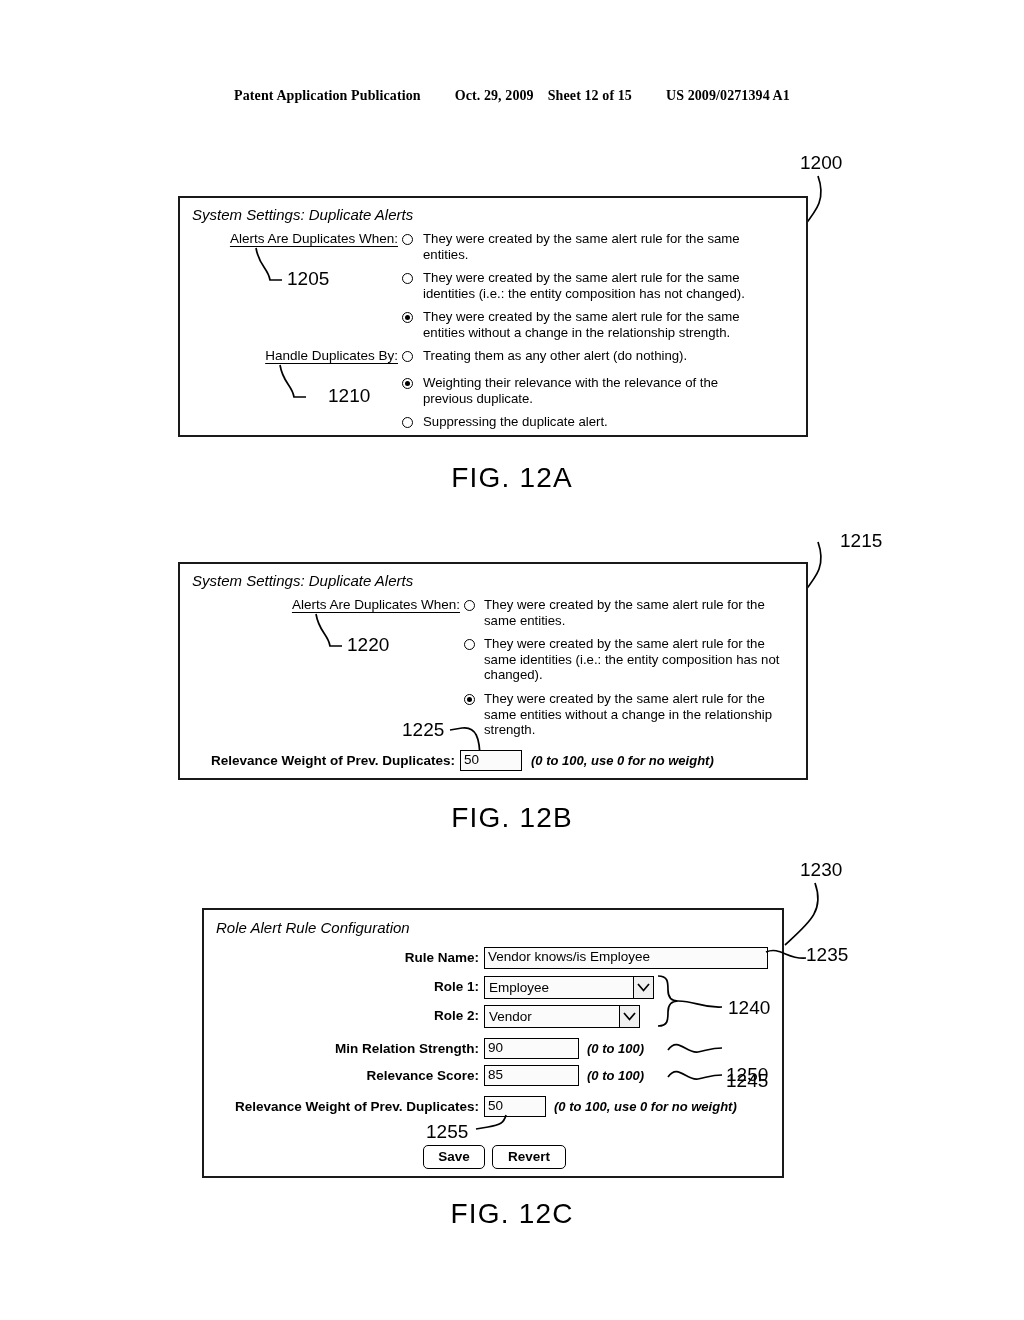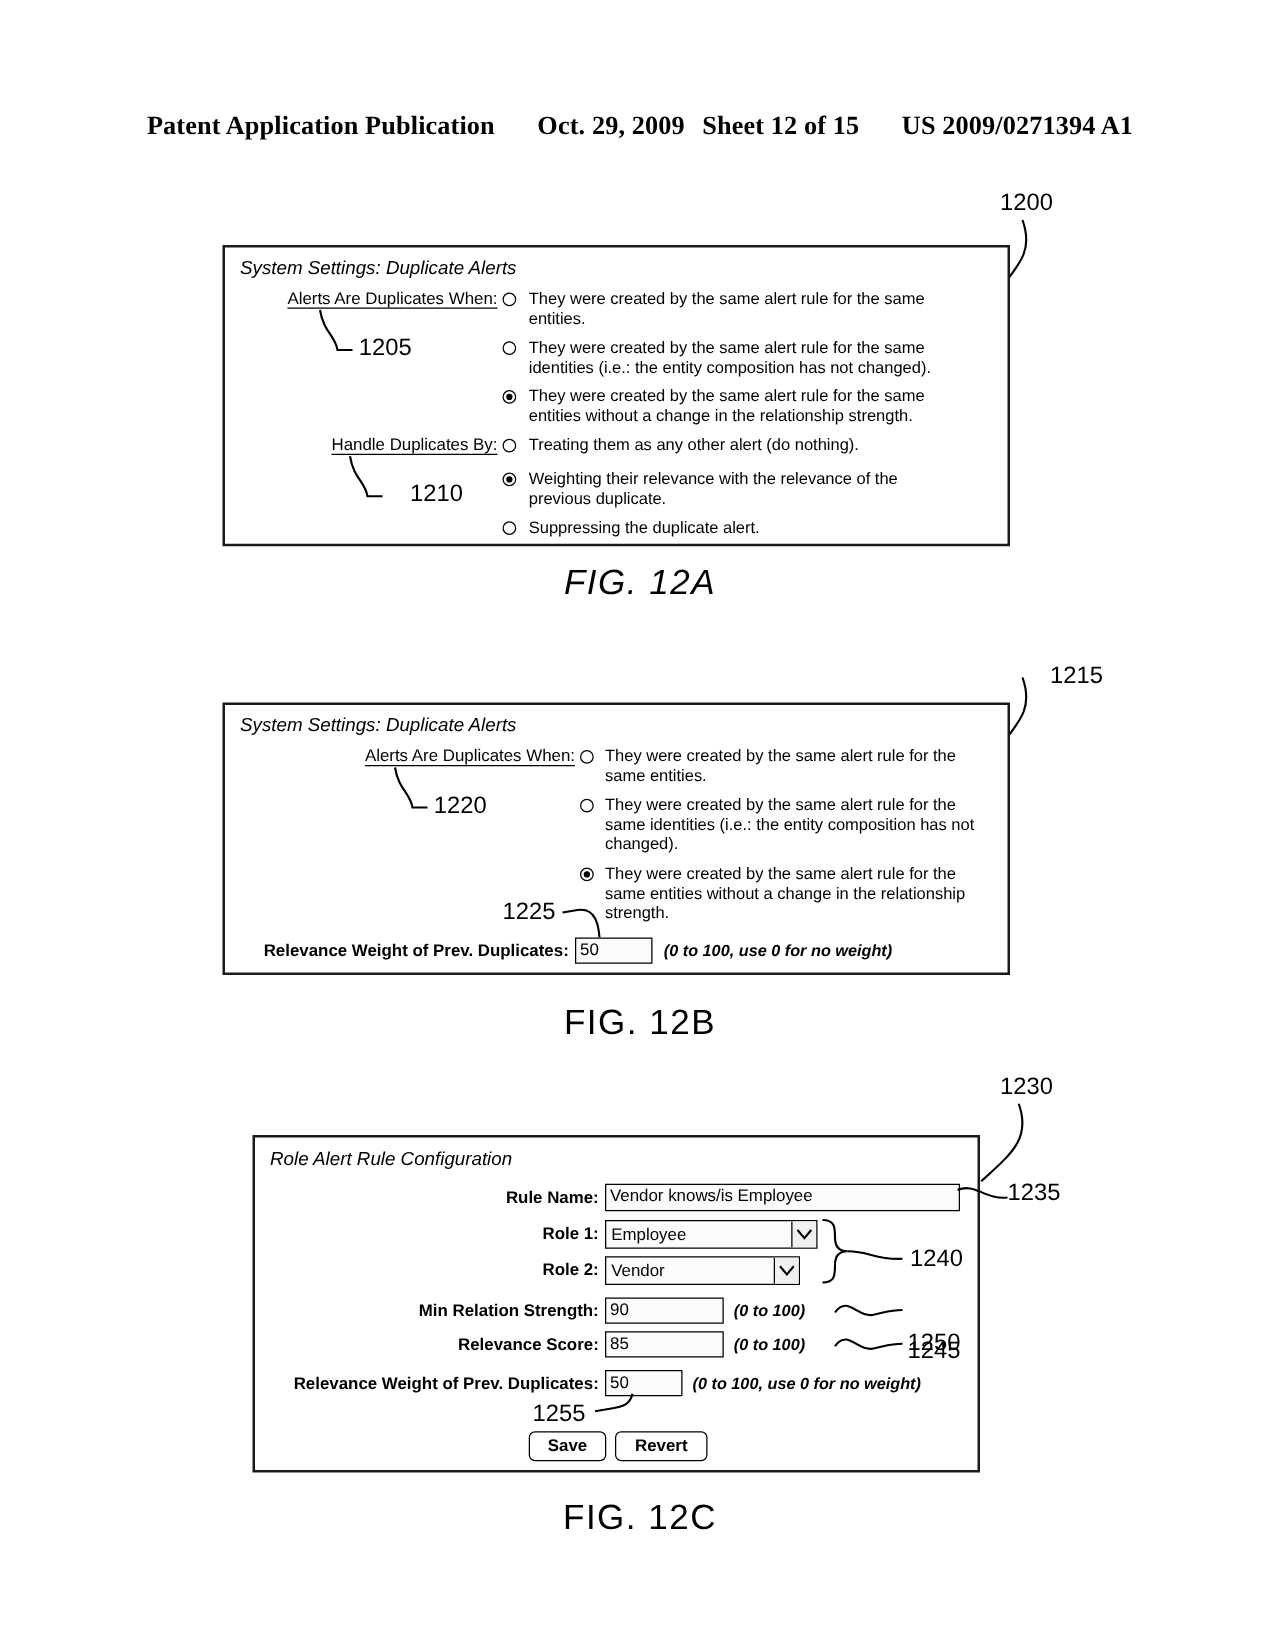--- a/index.html
+++ b/index.html
@@ -14,21 +14,21 @@
     overflow: hidden;
   }
 
   
   .page-header {
     position: absolute;
     top: 88px; left: 0; width: 1024px;
     text-align: center;
     font-family: "Liberation Serif", serif;
     font-weight: bold;
-    font-size: 21px;
+    font-size: 14px;
     letter-spacing: 0.1px;
     white-space: nowrap;
   }
   .page-header span { display: inline-block; }
   .hdr-gap-a { width: 34px; }
   .hdr-gap-b { width: 14px; }
   .hdr-gap-c { width: 34px; }
 
   
   .fig-box {
@@ -206,21 +206,21 @@
   <div class="radio" style="left:222px; top:153px;"></div>
   <div class="opt-text" style="left:243px; top:150px; width:350px;">Treating them as any other alert (do nothing).</div>
 
   <div class="radio checked" style="left:222px; top:180px;"></div>
   <div class="opt-text" style="left:243px; top:177px; width:330px;">Weighting their relevance with the relevance of the previous duplicate.</div>
 
   <div class="radio" style="left:222px; top:219px;"></div>
   <div class="opt-text" style="left:243px; top:216px; width:350px;">Suppressing the duplicate alert.</div>
 </div>
 
-<div class="fig-caption" style="top:450px;font-style:italic;">FIG. 12A</div>
+<div class="fig-caption" style="top:462px;">FIG. 12A</div>
 
 <div class="ref" style="left:840px; top:518px;margin-top:12px;">1215</div>
 <svg class="leader" style="left:790px; top:536px;" width="70" height="90">
   <path d="M 28 6 C 38 34, 22 44, 2 72" stroke="#000" stroke-width="1.7" fill="none"></path>
 </svg>
 
 <div class="fig-box" style="left:178px; top:562px; width:630px; height:218px;">
   <div class="fig-title" style="left:12px; top:8px;">System Settings: Duplicate Alerts</div>
 
   <div class="side-label" style="left:98px; top:33px; width:182px;">Alerts Are Duplicates When:</div>

